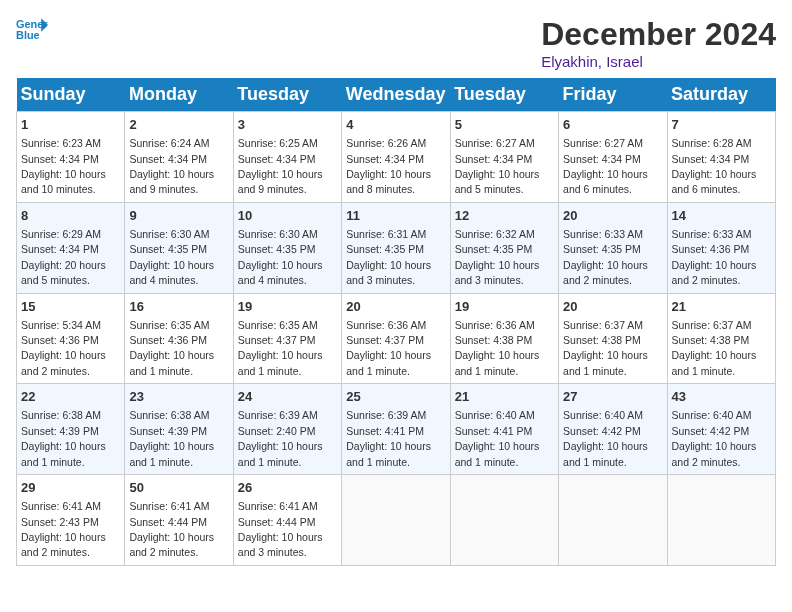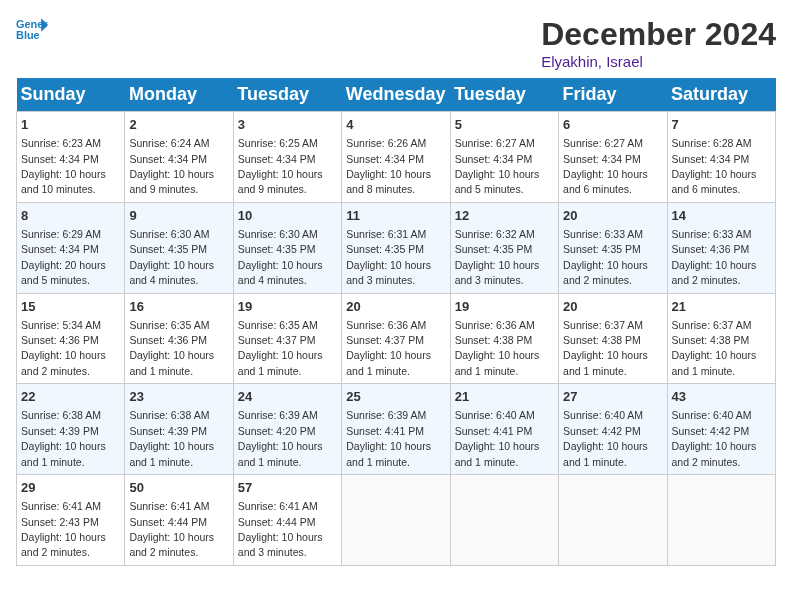--- a/index.html
+++ b/index.html
@@ -132,29 +132,29 @@
         <td><span class="day-num">16</span><span class="day-info">Sunrise: 6:35 AM</span><br><span class="day-info">Sunset: 4:36 PM</span><br><span class="day-info">Daylight: 10 hours and 1 minute.</span></td>
         <td><span class="day-num">19</span><span class="day-info">Sunrise: 6:35 AM</span><br><span class="day-info">Sunset: 4:37 PM</span><br><span class="day-info">Daylight: 10 hours and 1 minute.</span></td>
         <td><span class="day-num">20</span><span class="day-info">Sunrise: 6:36 AM</span><br><span class="day-info">Sunset: 4:37 PM</span><br><span class="day-info">Daylight: 10 hours and 1 minute.</span></td>
         <td><span class="day-num">19</span><span class="day-info">Sunrise: 6:36 AM</span><br><span class="day-info">Sunset: 4:38 PM</span><br><span class="day-info">Daylight: 10 hours and 1 minute.</span></td>
         <td><span class="day-num">20</span><span class="day-info">Sunrise: 6:37 AM</span><br><span class="day-info">Sunset: 4:38 PM</span><br><span class="day-info">Daylight: 10 hours and 1 minute.</span></td>
         <td><span class="day-num">21</span><span class="day-info">Sunrise: 6:37 AM</span><br><span class="day-info">Sunset: 4:38 PM</span><br><span class="day-info">Daylight: 10 hours and 1 minute.</span></td>
       </tr>
       <tr>
         <td><span class="day-num">22</span><span class="day-info">Sunrise: 6:38 AM</span><br><span class="day-info">Sunset: 4:39 PM</span><br><span class="day-info">Daylight: 10 hours and 1 minute.</span></td>
         <td><span class="day-num">23</span><span class="day-info">Sunrise: 6:38 AM</span><br><span class="day-info">Sunset: 4:39 PM</span><br><span class="day-info">Daylight: 10 hours and 1 minute.</span></td>
-        <td><span class="day-num">24</span><span class="day-info">Sunrise: 6:39 AM</span><br><span class="day-info">Sunset: 4:20 PM</span><br><span class="day-info">Daylight: 10 hours and 1 minute.</span></td>
+        <td><span class="day-num">24</span><span class="day-info">Sunrise: 6:39 AM</span><br><span class="day-info">Sunset: 2:40 PM</span><br><span class="day-info">Daylight: 10 hours and 1 minute.</span></td>
         <td><span class="day-num">25</span><span class="day-info">Sunrise: 6:39 AM</span><br><span class="day-info">Sunset: 4:41 PM</span><br><span class="day-info">Daylight: 10 hours and 1 minute.</span></td>
         <td><span class="day-num">21</span><span class="day-info">Sunrise: 6:40 AM</span><br><span class="day-info">Sunset: 4:41 PM</span><br><span class="day-info">Daylight: 10 hours and 1 minute.</span></td>
         <td><span class="day-num">27</span><span class="day-info">Sunrise: 6:40 AM</span><br><span class="day-info">Sunset: 4:42 PM</span><br><span class="day-info">Daylight: 10 hours and 1 minute.</span></td>
         <td><span class="day-num">43</span><span class="day-info">Sunrise: 6:40 AM</span><br><span class="day-info">Sunset: 4:42 PM</span><br><span class="day-info">Daylight: 10 hours and 2 minutes.</span></td>
       </tr>
       <tr>
         <td><span class="day-num">29</span><span class="day-info">Sunrise: 6:41 AM</span><br><span class="day-info">Sunset: 2:43 PM</span><br><span class="day-info">Daylight: 10 hours and 2 minutes.</span></td>
         <td><span class="day-num">50</span><span class="day-info">Sunrise: 6:41 AM</span><br><span class="day-info">Sunset: 4:44 PM</span><br><span class="day-info">Daylight: 10 hours and 2 minutes.</span></td>
-        <td><span class="day-num">57</span><span class="day-info">Sunrise: 6:41 AM</span><br><span class="day-info">Sunset: 4:44 PM</span><br><span class="day-info">Daylight: 10 hours and 3 minutes.</span></td>
+        <td><span class="day-num">26</span><span class="day-info">Sunrise: 6:41 AM</span><br><span class="day-info">Sunset: 4:44 PM</span><br><span class="day-info">Daylight: 10 hours and 3 minutes.</span></td>
         <td class="empty"></td>
         <td class="empty"></td>
         <td class="empty"></td>
         <td class="empty"></td>
       </tr>
     </tbody>
 </table>
 
 </body></html>

